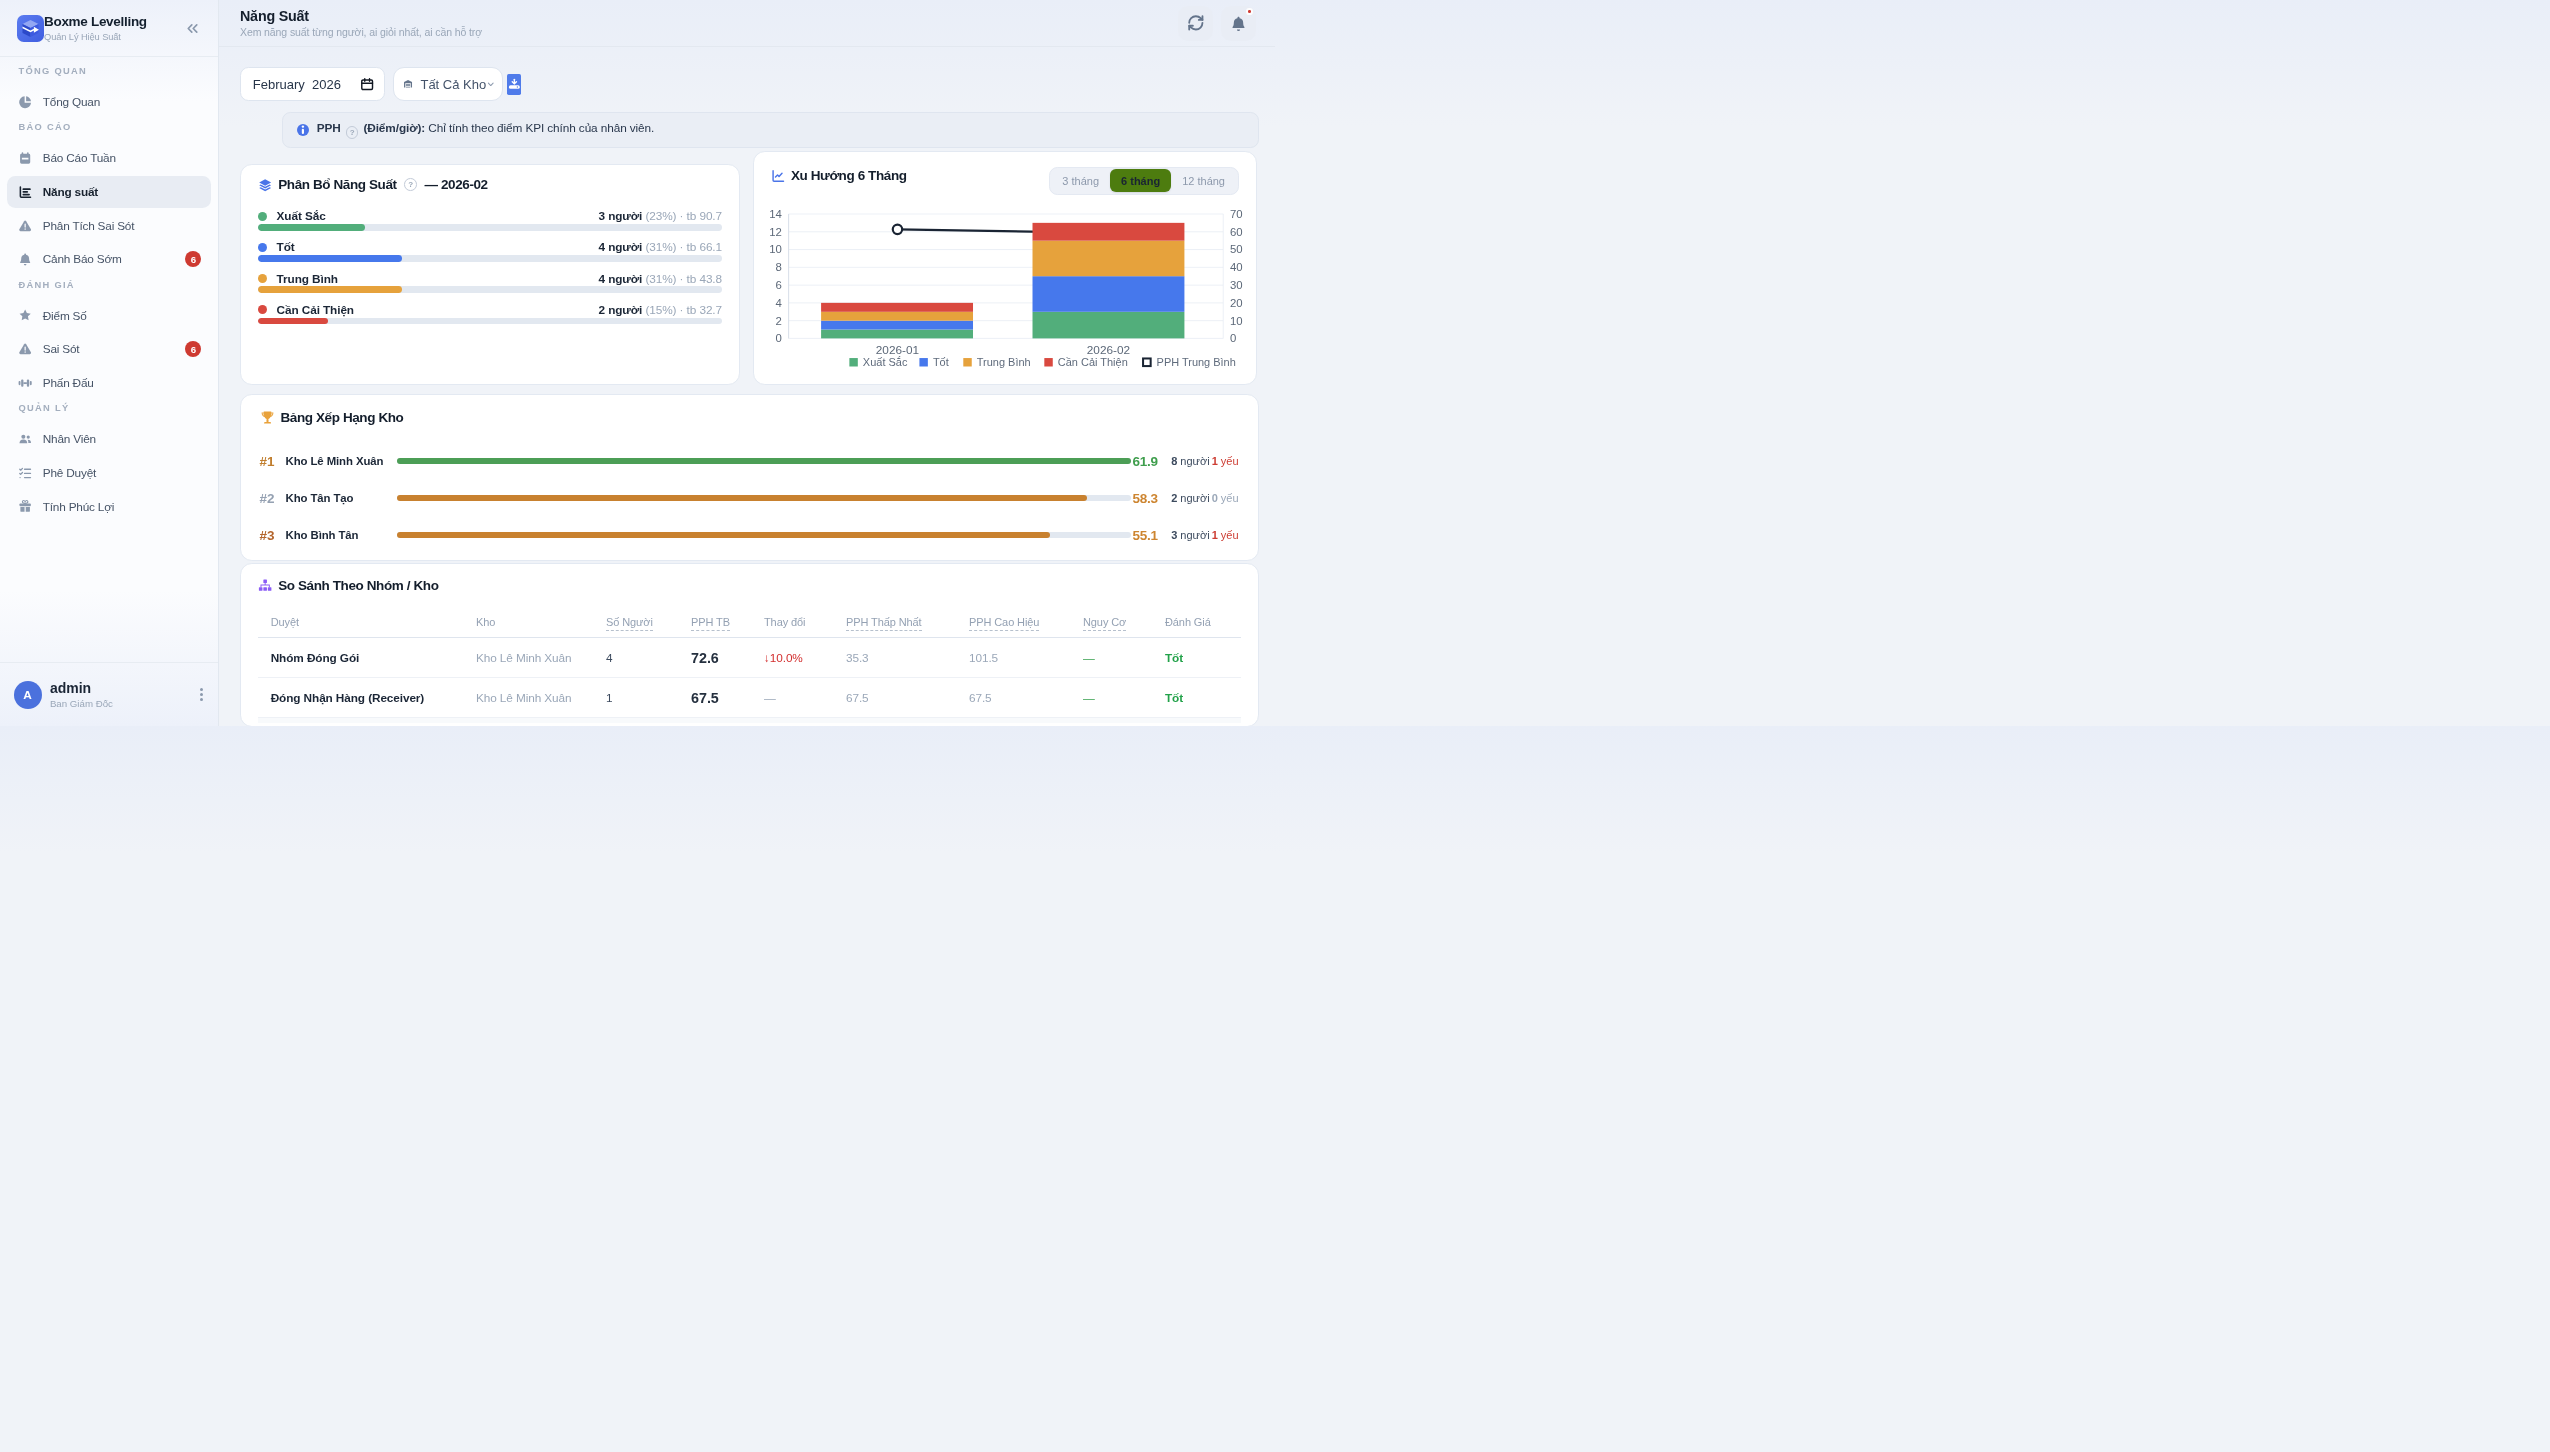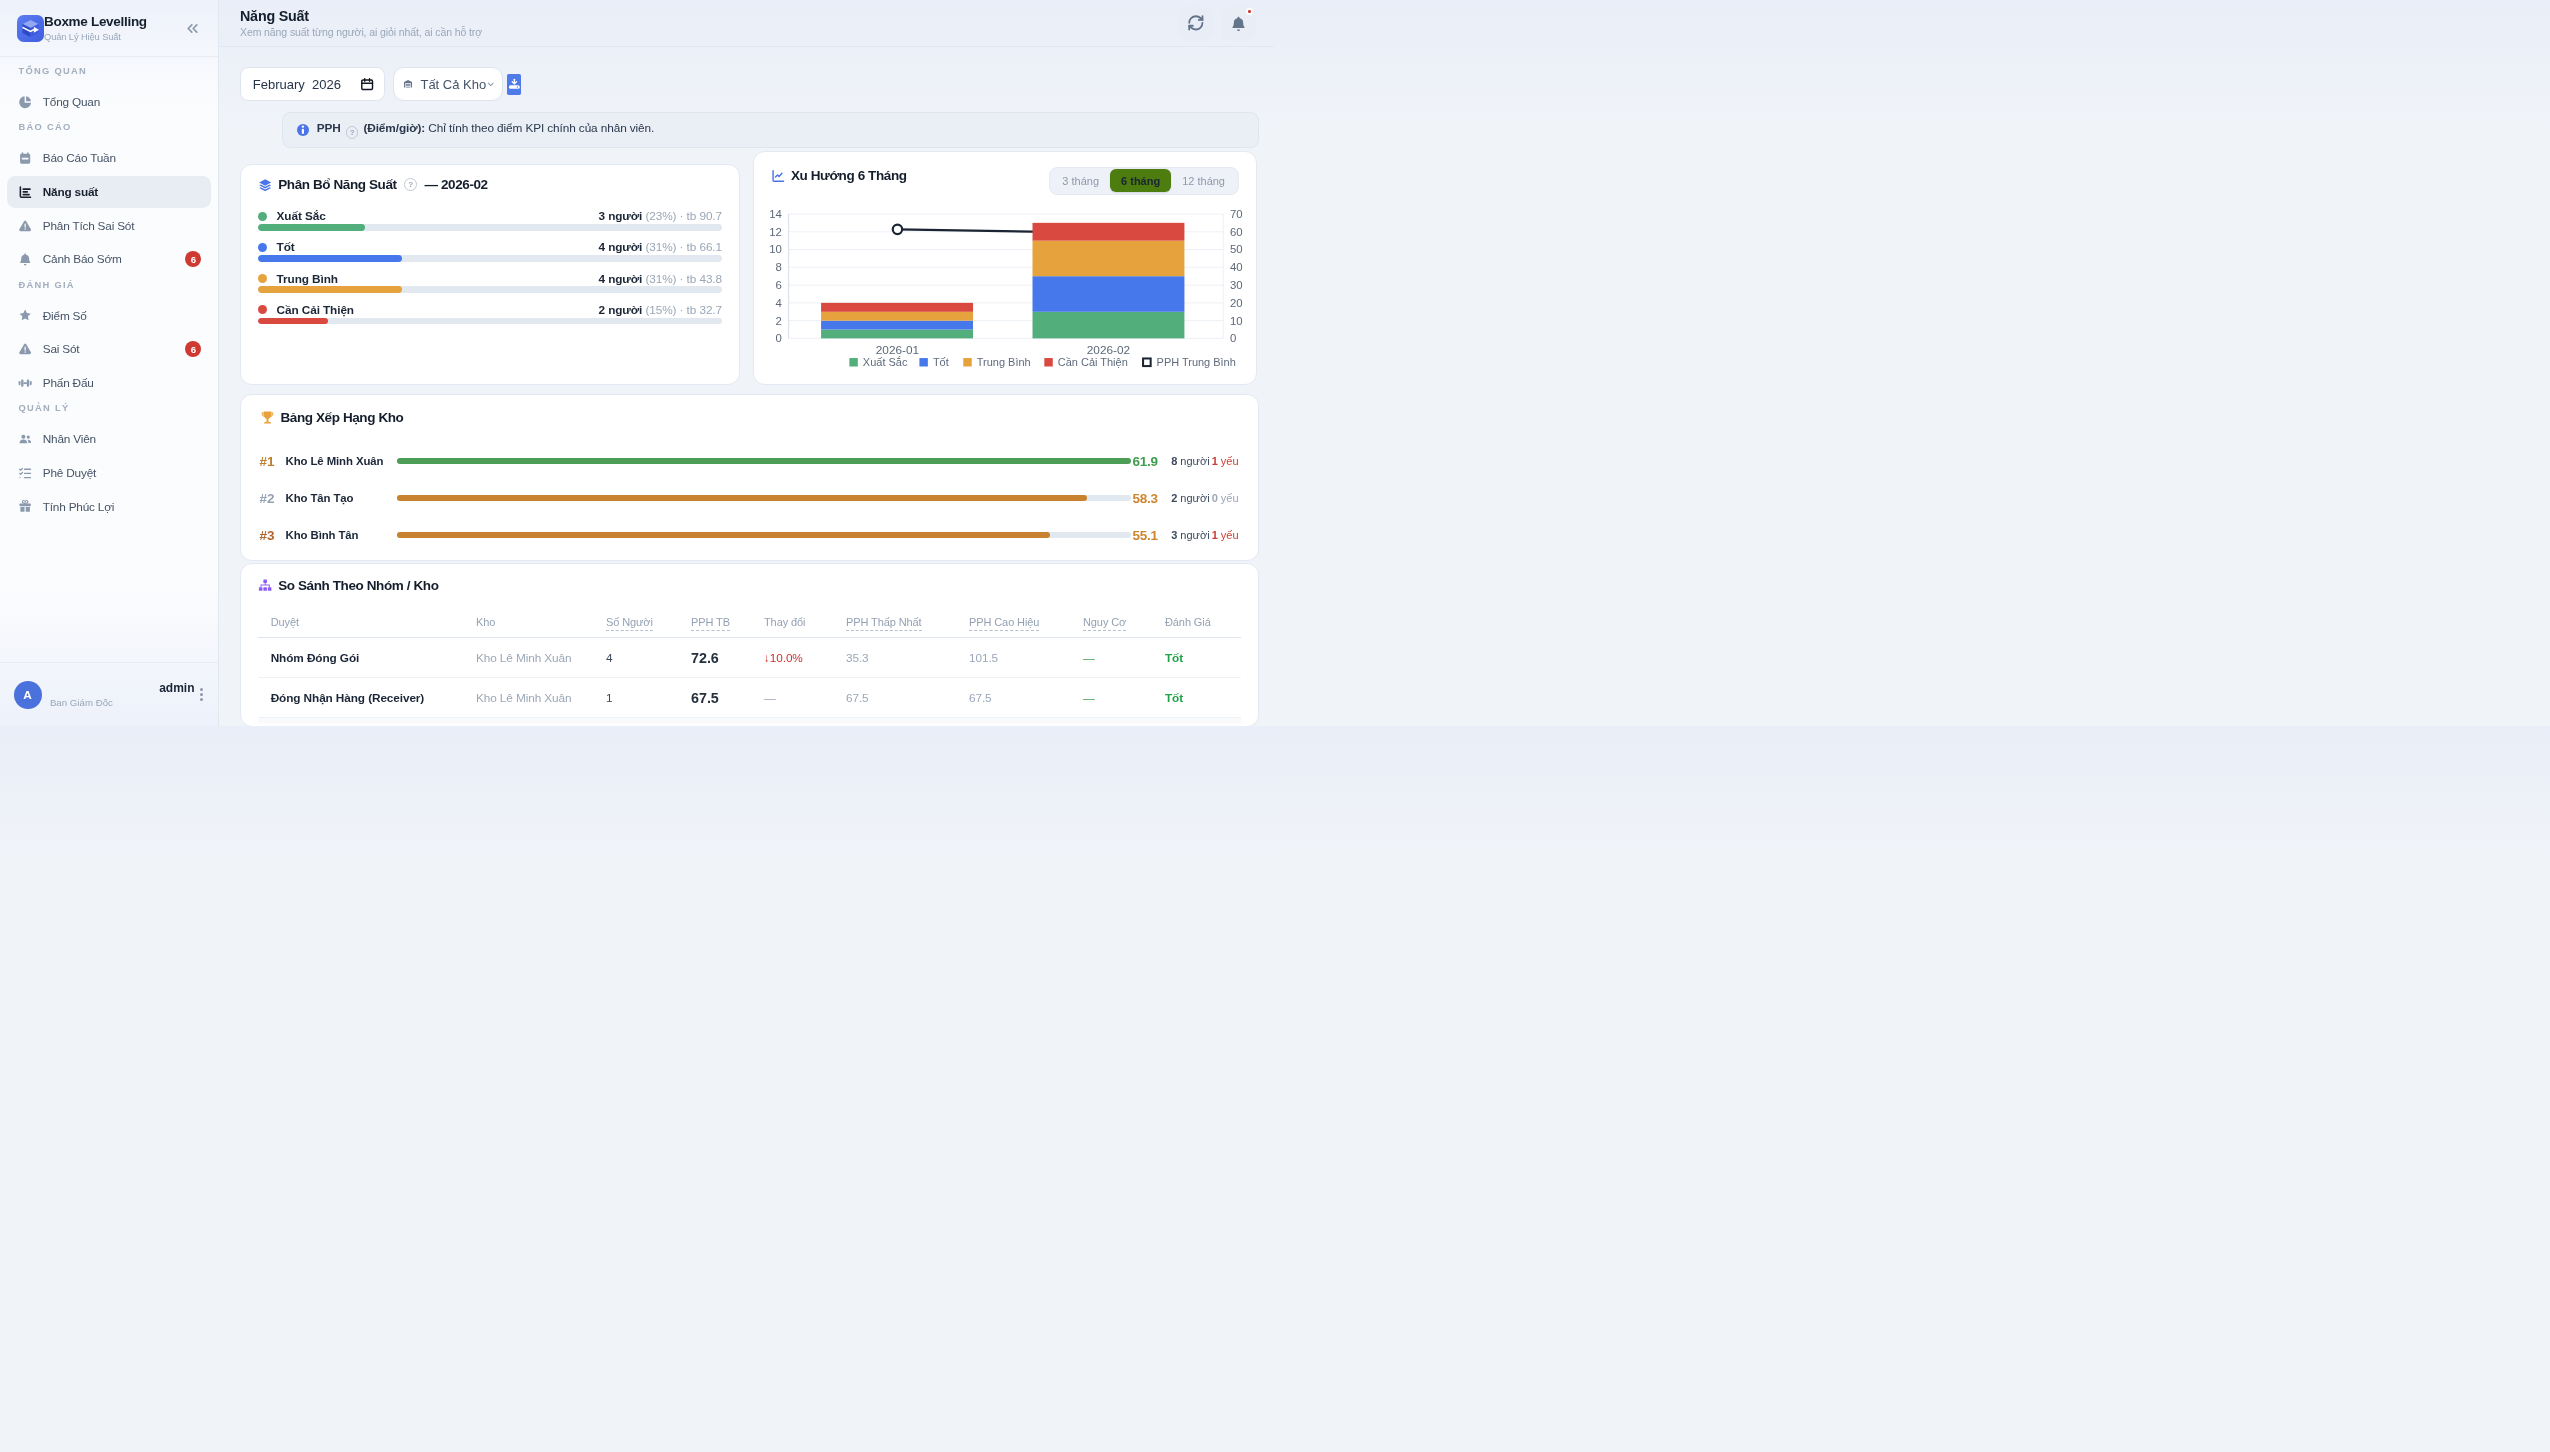--- a/index.html
+++ b/index.html
@@ -30,21 +30,21 @@
 .nav-sec { font-size:9.3px; font-weight:bold; letter-spacing:1.3px; color:#a3aebe; padding:2.5px 11.8px 10px 11.8px; }
 .nav-item { display:flex; align-items:center; height:32px; border-radius:8.4px; padding:0 11.8px; color:#465366; font-size:11.8px; font-weight:500; letter-spacing:-0.2px; position:relative; margin-bottom:1.7px; }
 .nav-item .nico { width:14.3px; height:14.3px; margin-right:10px; flex:none; color:#8b99ad; }
 .nav-item.active { background:#e8ecf3; color:#18222f; font-weight:bold; }
 .nav-item.active .nico { color:#18222f; }
 .badge { position:absolute; right:10px; top:50%; transform:translateY(-50%); background:#ce3a31; color:#fff; width:16px; height:16px; border-radius:50%; font-size:9.7px; font-weight:bold; display:flex; align-items:center; justify-content:center; }
 
 .user { position:absolute; left:0; right:0; bottom:0; height:64px; border-top:0.8px solid #e7ecf2; display:flex; align-items:center; padding:0 10px 0 13.5px; }
 .avatar { width:28px; height:28px; border-radius:50%; background:#4b71dd; color:#fff; display:flex; align-items:center; justify-content:center; font-size:11.8px; font-weight:bold; flex:none; }
 .user-txt { margin-left:8.4px; flex:1; }
-.user-name { font-size:12px; font-weight:bold; color:#1a2535;text-align:right; }
+.user-name { font-size:14px; font-weight:bold; color:#1a2535; }
 .user-role { font-size:9.7px; color:#9aa7b8; margin-top:1.7px; }
 .kebab { display:flex; flex-direction:column; gap:2.1px; align-items:center; width:13.5px; } .kebab span { width:3px; height:3px; border-radius:50%; background:#8b99ad; }
 
 
 .main { position:absolute; left:219px; top:0; right:0; bottom:0; }
 .pagehead { height:47px; border-bottom:0.8px solid #e3e8f0; display:flex; align-items:center; padding:0 18.6px 0 21px; }
 .ph-title { font-size:14.3px; font-weight:bold; color:#141e2c; letter-spacing:-0.2px; }
 .ph-sub { font-size:10.5px; color:#9aa7b8; margin-top:2.5px; letter-spacing:-0.1px; }
 .ph-actions { margin-left:auto; display:flex; gap:8.4px; }
 .iconbtn { width:35px; height:35px; border-radius:10px; background:#e9edf5; display:flex; align-items:center; justify-content:center; color:#64748b; position:relative; }

